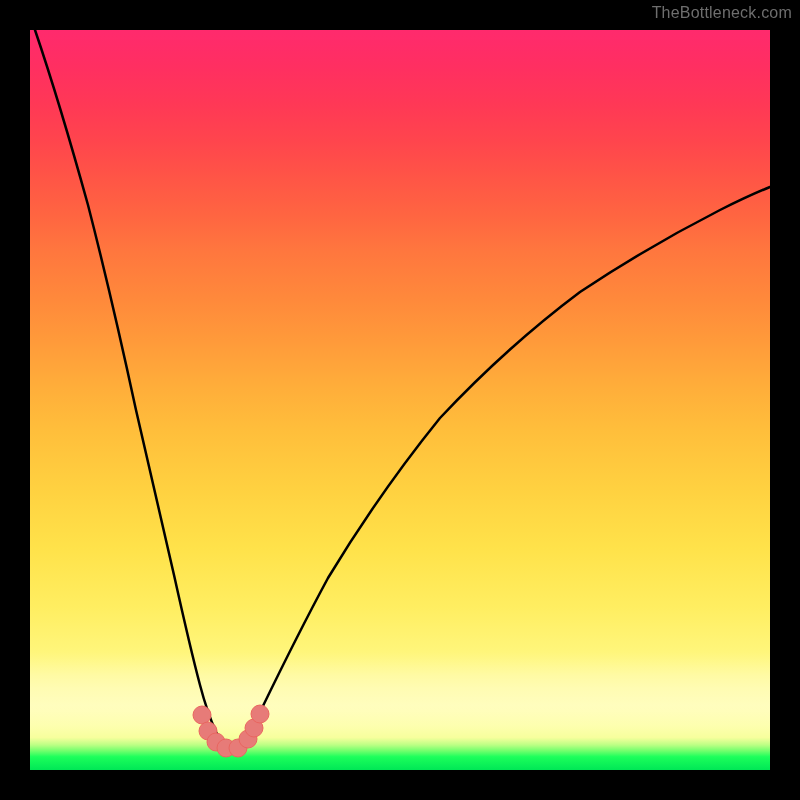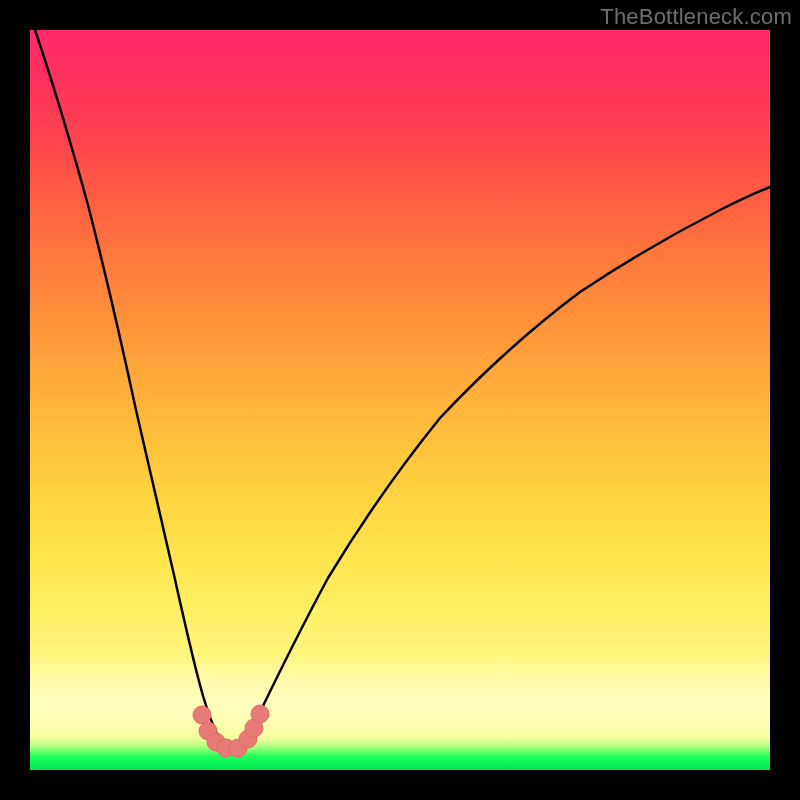--- a/index.html
+++ b/index.html
@@ -69,21 +69,21 @@
       rgba(255,255,255,0.32) 55%,
       rgba(255,255,255,0.20) 80%,
       rgba(255,255,255,0.0) 100%
     );
   }
   .watermark {
     position: absolute;
     top: 4px;
     right: 8px;
     color: #6e6e6e;
-    font-size: 22px;
+    font-size: 16px;
     font-weight: 500;
     letter-spacing: 0.2px;
     user-select: none;
   }
   svg.curves {
     position: absolute;
     left: 30px;
     top: 30px;
     width: 740px;
     height: 740px;

